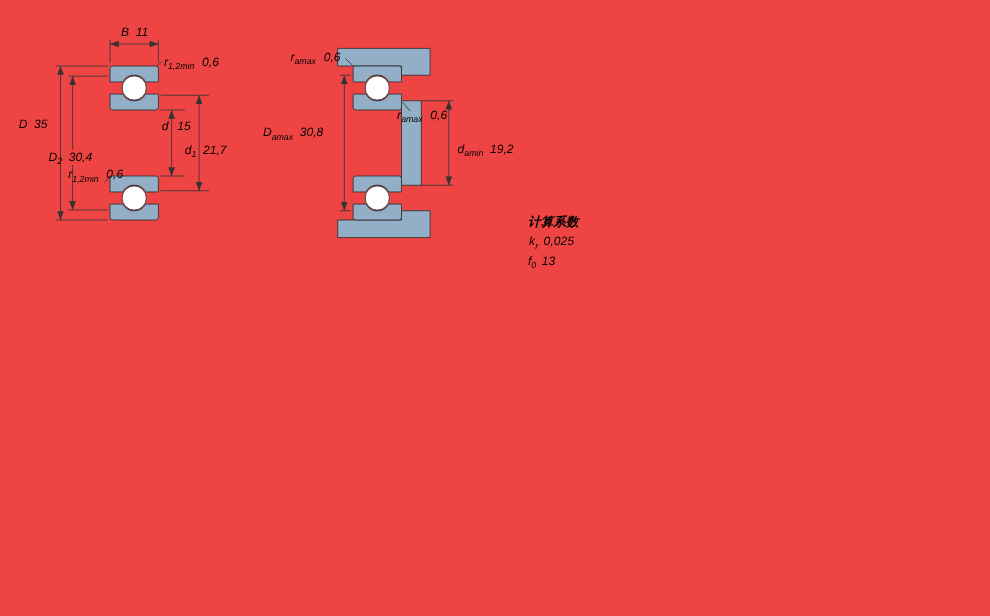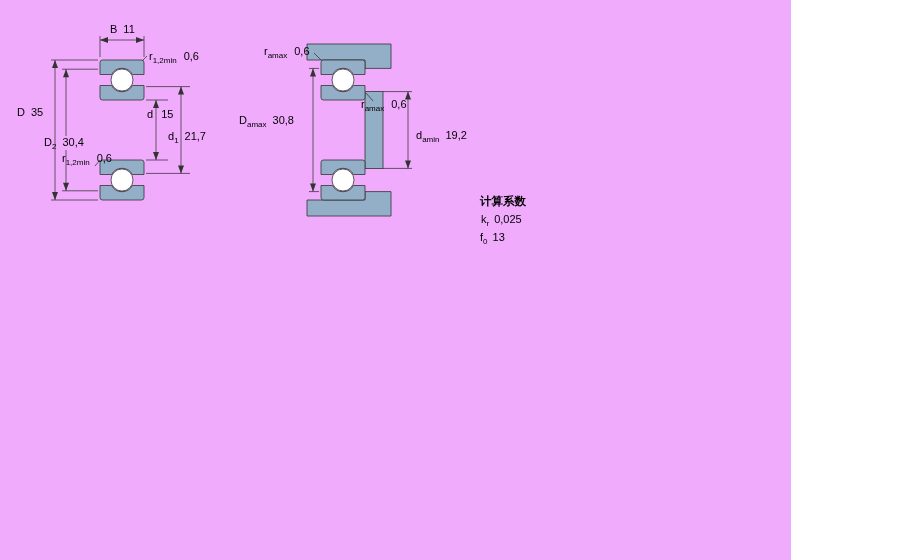--- a/index.html
+++ b/index.html
@@ -1,17 +1,17 @@
 <!DOCTYPE html>
 <html style="--steel: #93aec7; --line: #333333;"><head>
 <meta charset="utf-8">
 <style>
   html,body{margin:0;padding:0;background:#ffffff;}
-  .page{position:relative;width:791px;height:560px;background:#f0abfc;overflow:hidden;
-        font-family:"Liberation Sans",sans-serif;}
+  .page{position:relative;width:900px;height:560px;background:#ef4444;overflow:hidden;
+        font-family:"Liberation Sans",sans-serif;font-style:italic;}
   svg{display:block;}
   svg text{font-family:"Liberation Sans",sans-serif;font-size:11px;fill:#000;}
   svg .sub{font-size:8px;}
   svg .bold{font-weight:bold;font-size:11.5px;}
   .ring{fill:var(--steel,#93aec7);stroke:var(--line,#333);stroke-width:0.8;}
   .ball{fill:#ffffff;stroke:var(--line,#333);stroke-width:0.8;}
   .dim{stroke:var(--line,#333);stroke-width:0.75;fill:none;}
   .arr{fill:var(--line,#333);stroke:none;}
 </style>
 </head>

